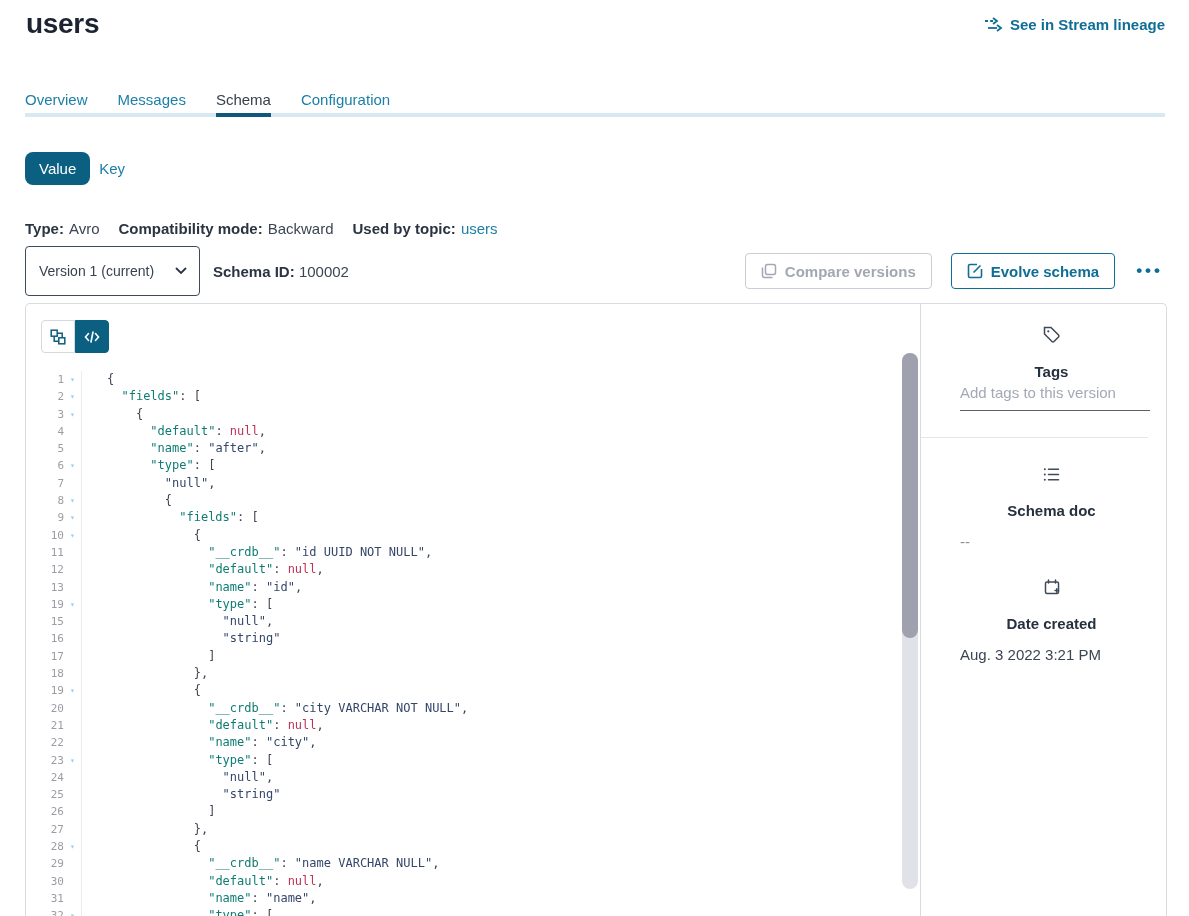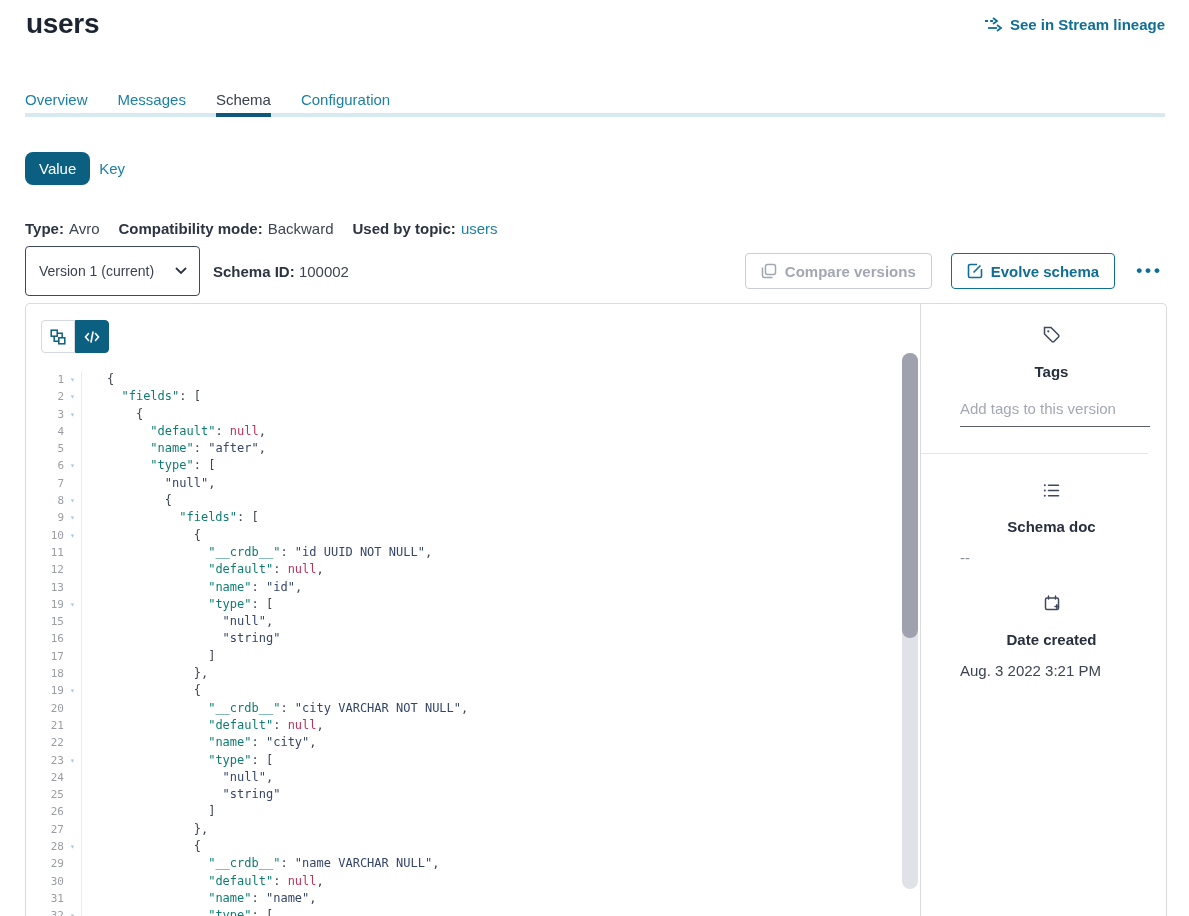--- a/index.html
+++ b/index.html
@@ -78,21 +78,21 @@
                 background:#e0e2e8; border-radius:8px; }
   .sbar-thumb { position:absolute; top:0; right:0; width:16px; height:285px;
                 background:#9fa1af; border-radius:8px; cursor:grab; }
 
   
   .sidebar { width:246px; flex:none; border-left:1px solid #d9dbe1; padding-top:22px; }
   .sb-head { display:flex; align-items:center; gap:20px; padding-left:16px;
              font-size:15px; font-weight:700; color:#26303e;flex-direction:column; }
   .sb-val { margin:14px 0 0 39px; font-size:15px; color:#3c4553; }
   .sb-val.dim { color:#8a8f99; }
-  .tagin { display:block; margin:20px 0 0 39px; width:190px; border:none;
+  .tagin { display:block; margin:4px 0 0 39px; width:190px; border:none;
            border-bottom:1px solid #5a5f6a; padding:0 0 9px 0; font-size:15px;
            color:#3c4553; outline:none; font-family:"Liberation Sans", sans-serif; }
   .tagin::placeholder { color:#a3a8b3; }
   .sb-div { height:1px; background:#e4e6ea; margin:26px 18px 0 0; }
   .sb-sec { margin-top:29px; }
   svg { display:block; }
 </style>
 </head>
 <body>
 

